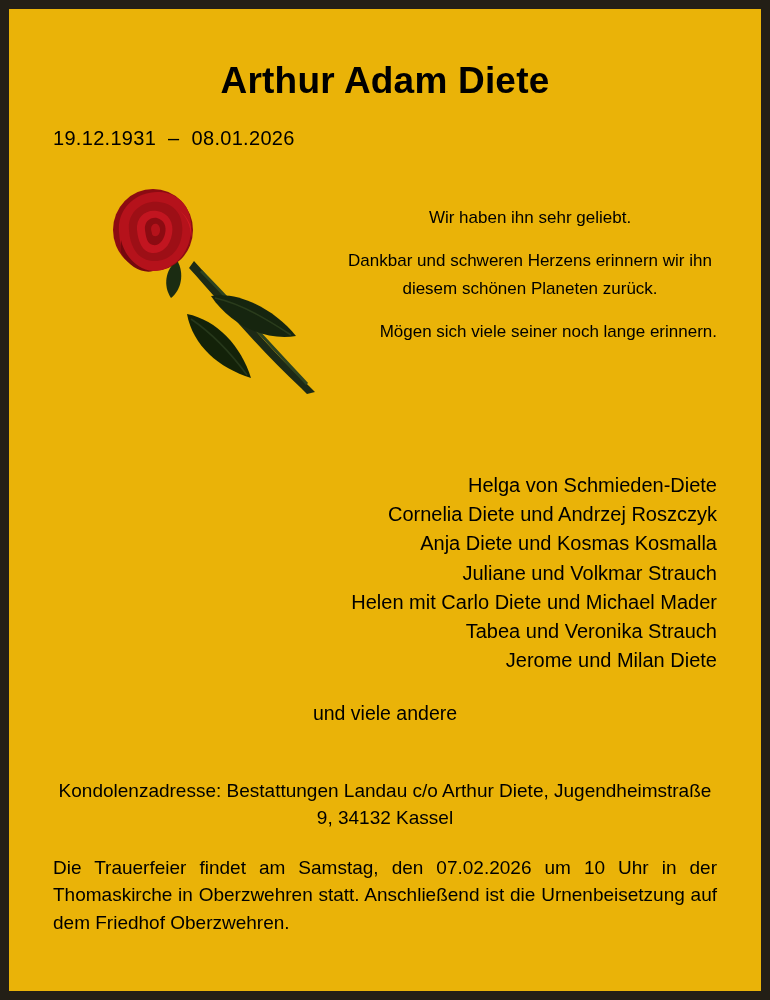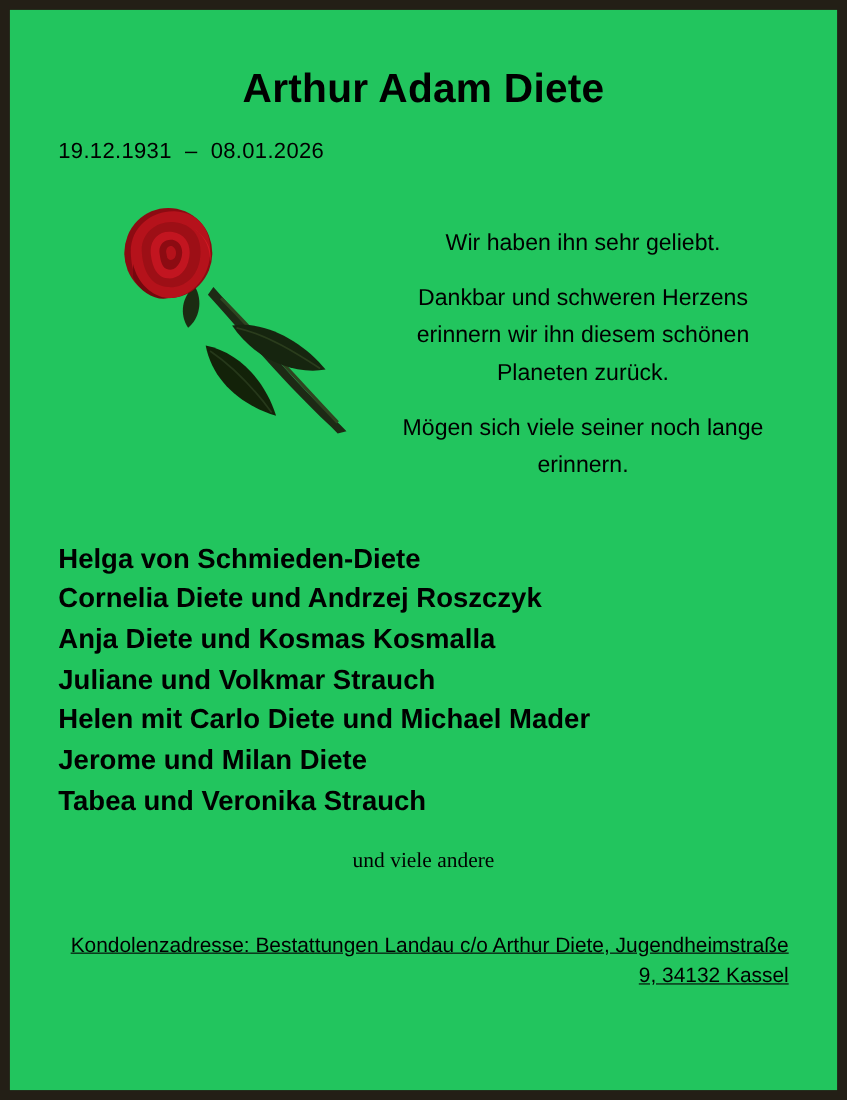--- a/index.html
+++ b/index.html
@@ -11,21 +11,21 @@
     width: 770px;
     height: 1000px;
     font-family: "Liberation Sans", sans-serif;
     color: #000000;
   }
   .obituary {
     position: relative;
     box-sizing: border-box;
     width: 770px;
     height: 1000px;
-    background: #22c55e;
+    background: #eab308;
     border: 9px solid #231f16;
     padding: 0;
     overflow: hidden;
   }
   .inner {
     box-sizing: border-box;
     width: 100%;
     height: 100%;
     padding: 52px 44px 18px 44px;
     position: relative;
@@ -57,59 +57,57 @@
   .rose {
     position: absolute;
     left: 38px;
     top: 10px;
     width: 240px;
     height: 230px;
   }
   .verse {
     margin-left: 290px;
     text-align: center;
-    font-size: 21px;
+    font-size: 17px;
     line-height: 1.62;
     padding-top: 28px;
   }
   .verse p {
     margin: 0 0 16px 0;
   }
   .verse p:last-child {
     margin-bottom: 0;
+    text-align: right;
   }
 
   
   .family {
     margin-top: 50px;
-    text-align: left;
-    font-size: 25px;
+    text-align: right;
+    font-size: 20px;
     line-height: 1.465;
-    font-weight: bold;
   }
   .family div {
     white-space: nowrap;
   }
   .others {
     text-align: center;
     font-size: 19.5px;
     margin-top: 26px;
-    font-family: Liberation Serif, serif;
   }
 
   
   .footer {
     margin-top: 52px;
     font-size: 19px;
     line-height: 1.45;
   }
   .footer .condolence {
-    text-align: right;
+    text-align: center;
     margin: 0 0 22px 0;
-    text-decoration: underline;
   }
   .footer .ceremony {
     text-align: justify;
     margin: 0;
   }
 </style>
 </head>
 <body>
 
 <div class="obituary">
@@ -154,24 +152,25 @@
         <p>Mögen sich viele seiner noch lange erinnern.</p>
       </div>
     </div>
 
     <div class="family">
       <div>Helga von Schmieden-Diete</div>
       <div>Cornelia Diete und Andrzej Roszczyk</div>
       <div>Anja Diete und Kosmas Kosmalla</div>
       <div>Juliane und Volkmar Strauch</div>
       <div>Helen mit Carlo Diete und Michael Mader</div>
+      <div>Tabea und Veronika Strauch</div>
       <div>Jerome und Milan Diete</div>
-      <div>Tabea und Veronika Strauch</div>
     </div>
 
     <div class="others">und viele andere</div>
 
     <div class="footer">
       <p class="condolence">Kondolenzadresse: Bestattungen Landau c/o Arthur Diete, Jugendheimstraße 9, 34132 Kassel</p>
+      <p class="ceremony">Die Trauerfeier findet am Samstag, den 07.02.2026 um 10 Uhr in der Thomaskirche in Oberzwehren statt. Anschließend ist die Urnenbeisetzung auf dem Friedhof Oberzwehren.</p>
     </div>
 
   </div>
 </div>
 
 </body></html>

